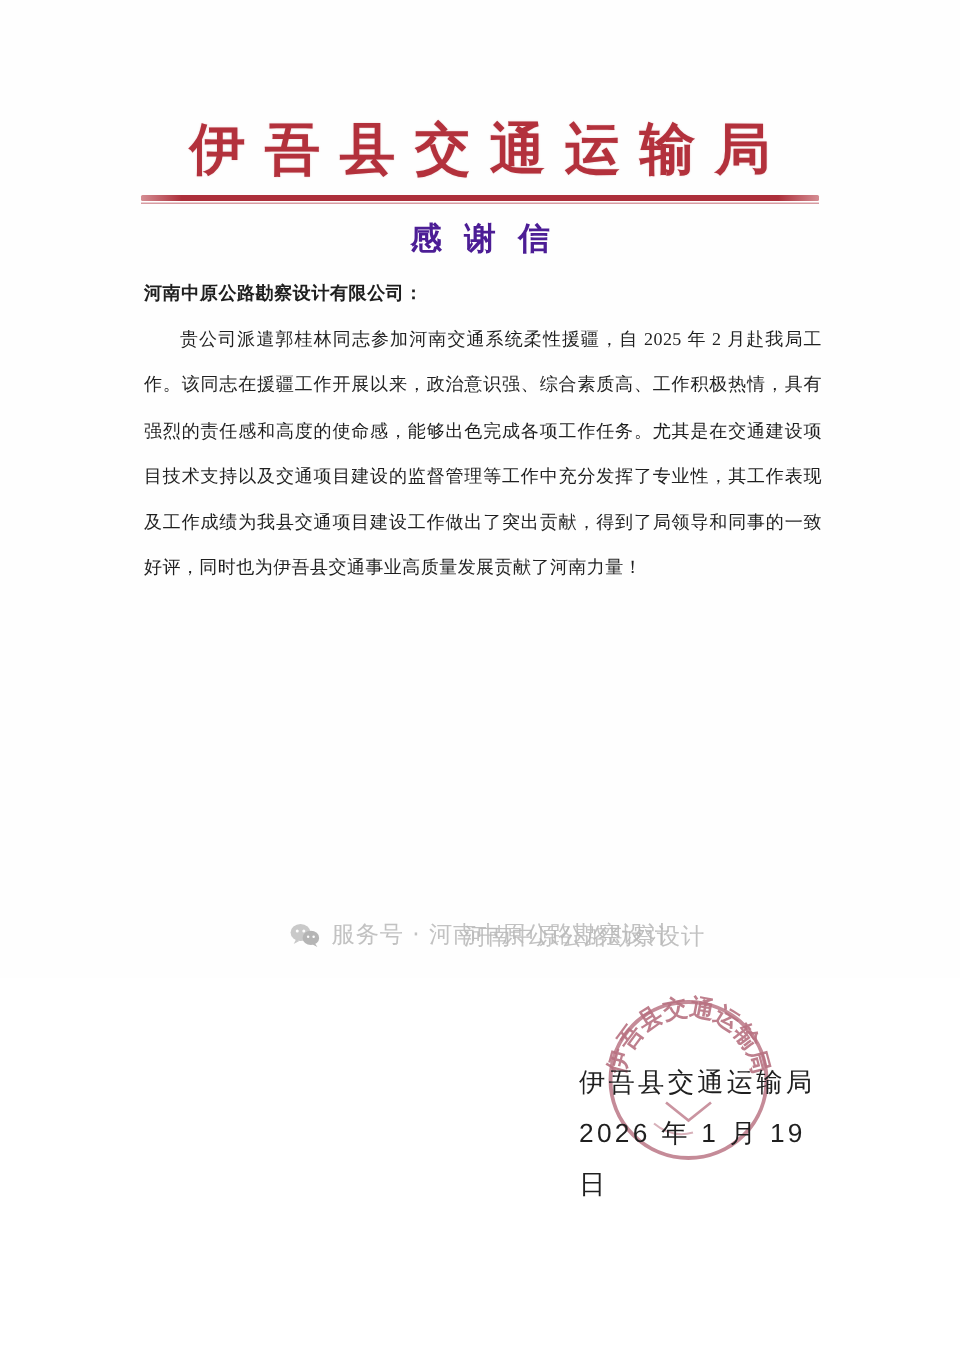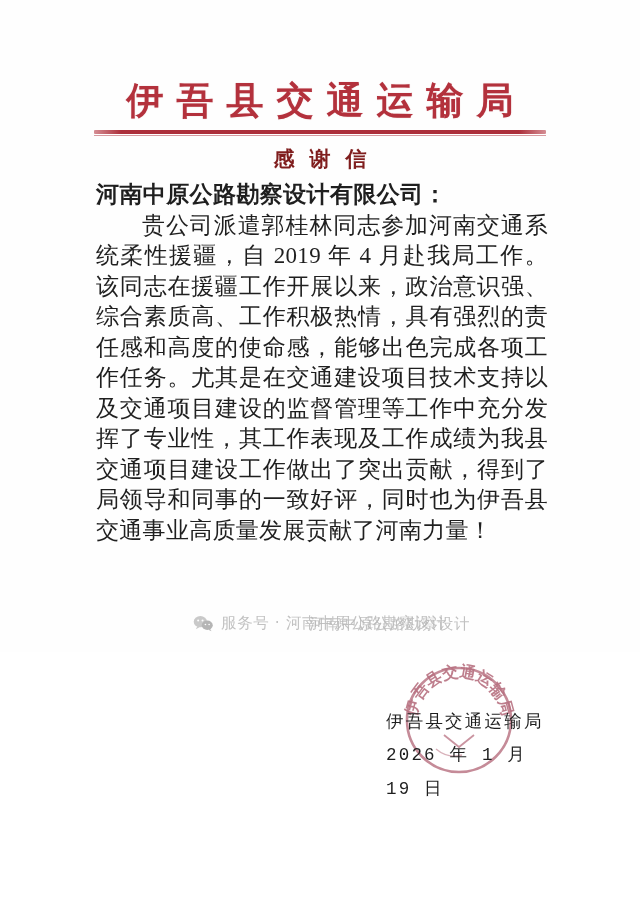--- a/index.html
+++ b/index.html
@@ -65,30 +65,30 @@
     position: absolute;
     left: 0;
     top: 145px;
     width: 640px;
     text-align: center;
     font-family: "DejaVu Sans", "Liberation Sans", sans-serif;
     font-size: 21px;
     font-weight: 700;
     letter-spacing: 15px;
     text-indent: 15px;
-    color: #7f1d1d;
+    color: #4c1d95;
   }
 
   
   .body-block {
     position: absolute;
     left: 96px;
     top: 180px;
     width: 452px;
-    font-size: 23px;
+    font-size: 12px;
     line-height: 30.5px;
     color: #1f1f1f;
     font-family: "Liberation Serif", "DejaVu Serif", serif;
   }
   .recipient {
     font-weight: 600;
     letter-spacing: 0.4px;
     margin-bottom: 0;
   }
   .para {
@@ -110,21 +110,21 @@
     color: #1f1f1f;
     z-index: 3;
   }
   .signature-org {
     letter-spacing: 2.2px;
     padding-left: 56px;
   }
   .signature-date {
     letter-spacing: 2.2px;
     padding-left: 56px;
-    font-family: Liberation Mono, monospace;
+    font-family: Liberation Sans, sans-serif;
   }
 
   
   .seal {
     position: absolute;
     left: 396px;
     top: 657px;
     width: 126px;
     height: 126px;
     z-index: 2;
@@ -168,21 +168,21 @@
   <div class="letterhead">
     <div class="letterhead-title">伊吾县交通运输局</div>
     <div class="letterhead-rule"></div>
     <div class="letterhead-rule-thin"></div>
   </div>
 
   <div class="doc-title">感谢信</div>
 
   <div class="body-block">
     <div class="recipient">河南中原公路勘察设计有限公司：</div>
-    <div class="para">贵公司派遣郭桂林同志参加河南交通系统柔性援疆，自 2019 年 4 月赴我局工作。该同志在援疆工作开展以来，政治意识强、综合素质高、工作积极热情，具有强烈的责任感和高度的使命感，能够出色完成各项工作任务。尤其是在交通建设项目技术支持以及交通项目建设的监督管理等工作中充分发挥了专业性，其工作表现及工作成绩为我县交通项目建设工作做出了突出贡献，得到了局领导和同事的一致好评，同时也为伊吾县交通事业高质量发展贡献了河南力量！</div>
+    <div class="para">贵公司派遣郭桂林同志参加河南交通系统柔性援疆，自 2025 年 2 月赴我局工作。该同志在援疆工作开展以来，政治意识强、综合素质高、工作积极热情，具有强烈的责任感和高度的使命感，能够出色完成各项工作任务。尤其是在交通建设项目技术支持以及交通项目建设的监督管理等工作中充分发挥了专业性，其工作表现及工作成绩为我县交通项目建设工作做出了突出贡献，得到了局领导和同事的一致好评，同时也为伊吾县交通事业高质量发展贡献了河南力量！</div>
   </div>
 
   <div class="seal">
     <svg viewBox="0 0 126 126" xmlns="http://www.w3.org/2000/svg">
       <defs>
         <path id="sealArc" d="M 20,63 A 43,43 0 0 1 106,63"></path>
       </defs>
       <circle cx="63" cy="63" r="52" fill="none" stroke="#9c3a50" stroke-width="2.6" opacity="0.82"></circle>
       <text font-family="'Liberation Serif','DejaVu Serif',serif" font-size="16" font-weight="700" fill="#9c3a50" opacity="0.9">
         <textPath href="#sealArc" startOffset="50%" text-anchor="middle">伊吾县交通运输局</textPath>

